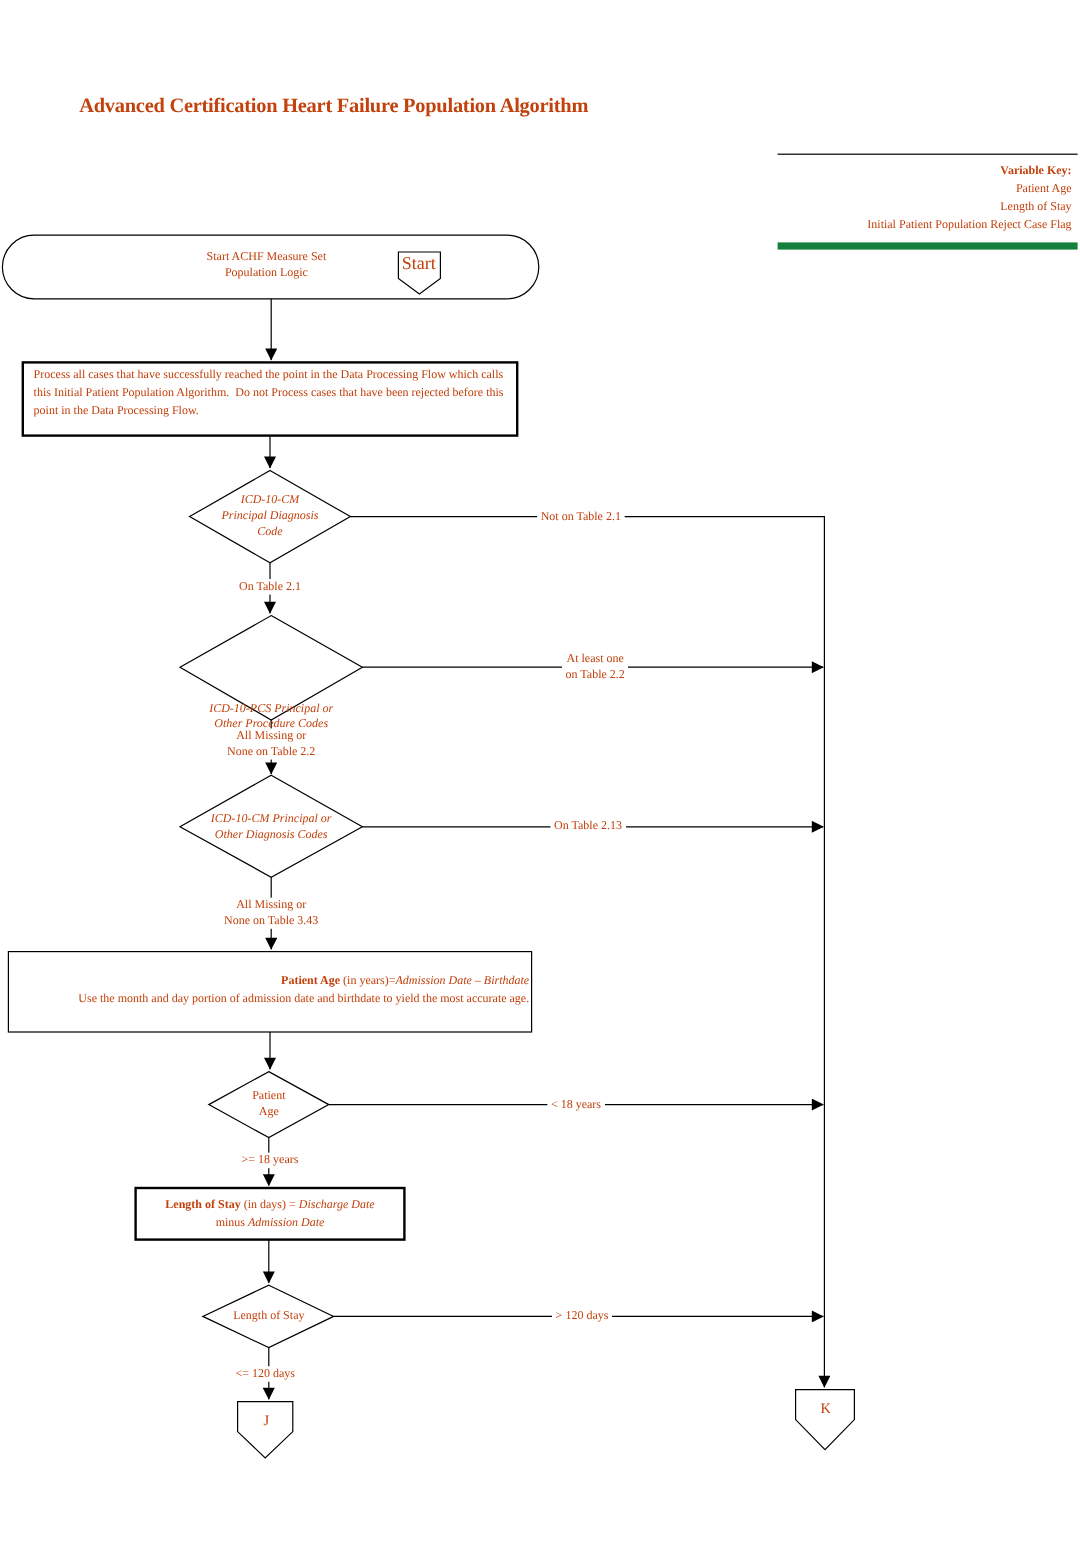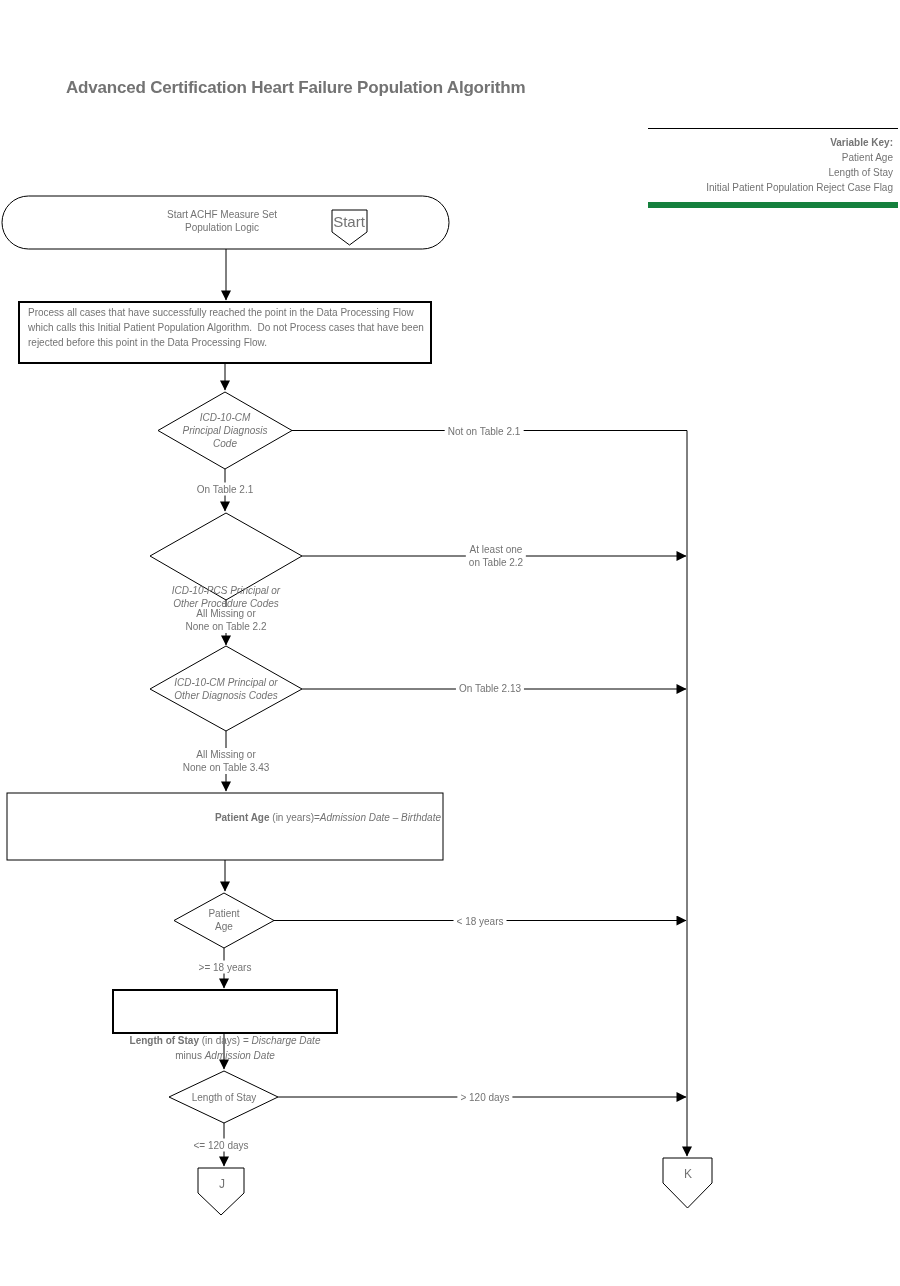--- a/index.html
+++ b/index.html
@@ -1,17 +1,17 @@
 <!DOCTYPE html>
 <html><head>
 <meta charset="utf-8">
 <style>
   html,body{margin:0;padding:0;background:#fff;}
   .page{position:relative;width:900px;height:1286px;background:#fff;
-        font-family:Liberation Sans, sans-serif;color:#737373;overflow:hidden;}
+        font-family:Liberation Serif, serif;color:#c2410c;overflow:hidden;}
   .ctr{position:absolute;transform:translate(-50%,-50%);text-align:center;
        font-size:10px;line-height:13px;white-space:nowrap;}
   .lbl{background:#fff;padding:0 3px;}
   .it{font-style:italic;}
   .b{font-weight:bold;}
   .title{position:absolute;left:66px;top:78px;font-size:17px;font-weight:bold;
          letter-spacing:-0.2px;}
   .varkey{position:absolute;left:648px;top:128px;width:245px;
           border-top:1px solid #000;border-bottom:6px solid #15803d;
           padding:6px 5px 7px 0;text-align:right;font-size:10px;line-height:15px;}
@@ -108,30 +108,31 @@
   <div class="ctr lbl" style="left:490px;top:688px;">On Table 2.13</div>
   <div class="ctr lbl" style="left:226px;top:761px;">
     <div>All Missing or</div>
     <div>None on Table 3.43</div>
   </div>
 
   <div class="boxtext" style="left:9px;top:810px;width:432px;text-align:right;">
     <div>
       <span class="b">Patient Age</span><span> (in years)=</span><span class="it">Admission Date – Birthdate</span>
     </div>
+    <div>Use the month and day portion of admission date and birthdate to yield the most accurate age.</div>
   </div>
 
   <div class="ctr" style="left:224px;top:920px;">
     <div>Patient</div>
     <div>Age</div>
   </div>
   <div class="ctr lbl" style="left:480px;top:921px;">&lt; 18 years</div>
   <div class="ctr lbl" style="left:225px;top:967px;">&gt;= 18 years</div>
 
-  <div class="boxtext" style="left:115px;top:997px;width:220px;text-align:center;margin-top:36px;">
+  <div class="boxtext" style="left:115px;top:997px;width:220px;text-align:center;">
     <div>
       <span class="b">Length of Stay</span><span> (in days) = </span><span class="it">Discharge Date</span>
     </div>
     <div>
       <span>minus </span><span class="it">Admission Date</span>
     </div>
   </div>
 
   <div class="ctr" style="left:224px;top:1097px;">Length of Stay</div>
   <div class="ctr lbl" style="left:485px;top:1097px;">&gt; 120 days</div>

